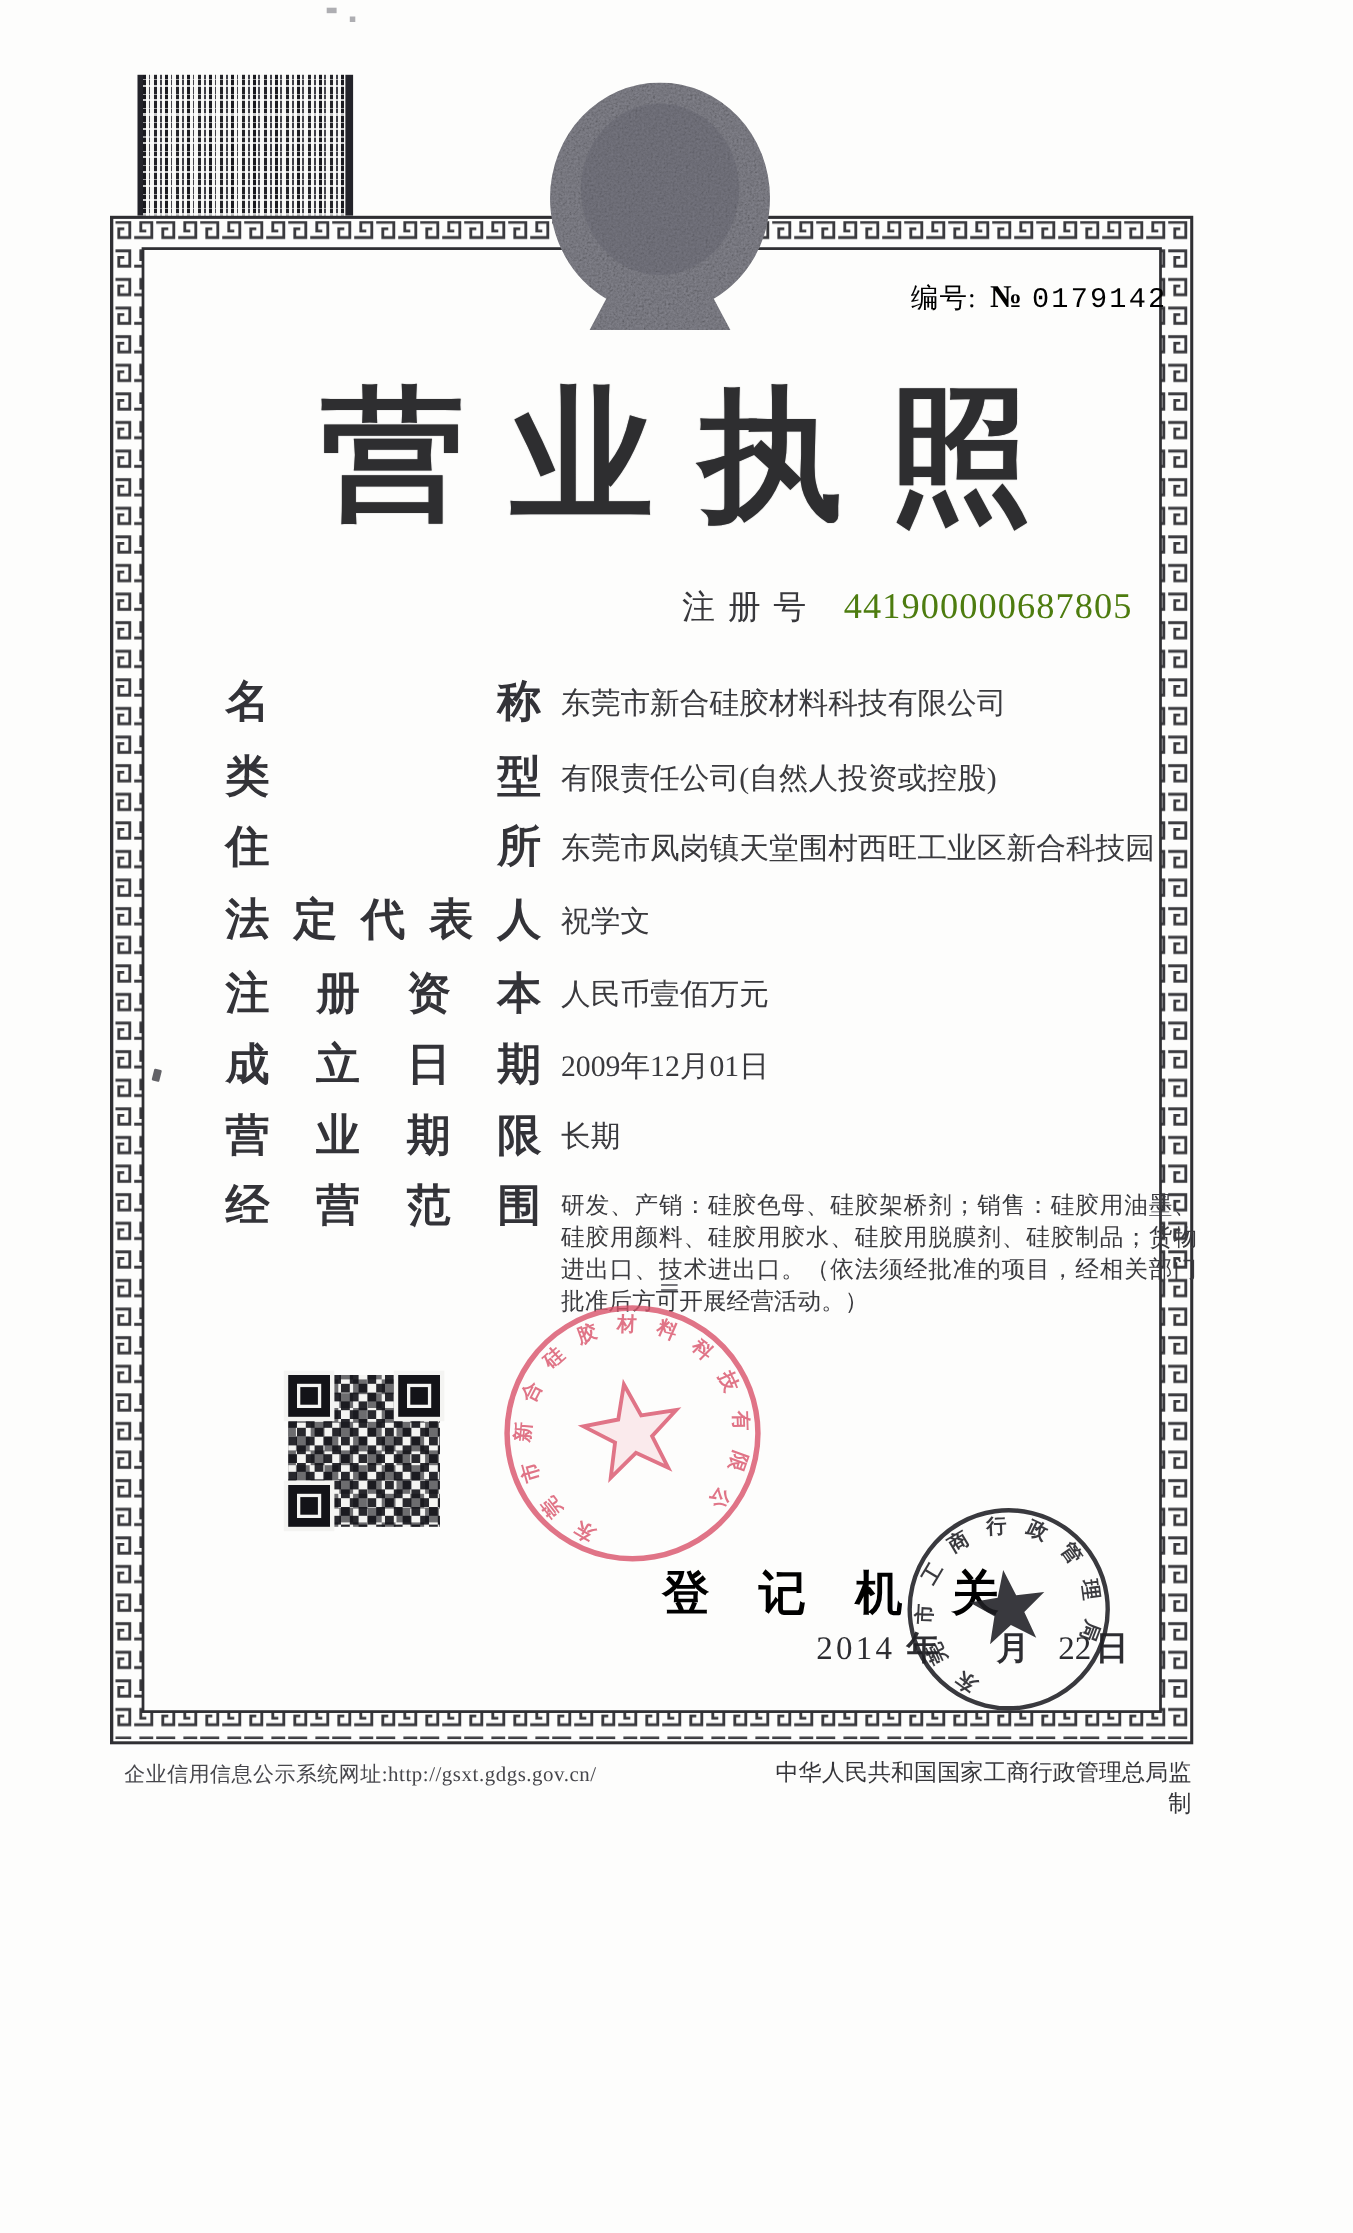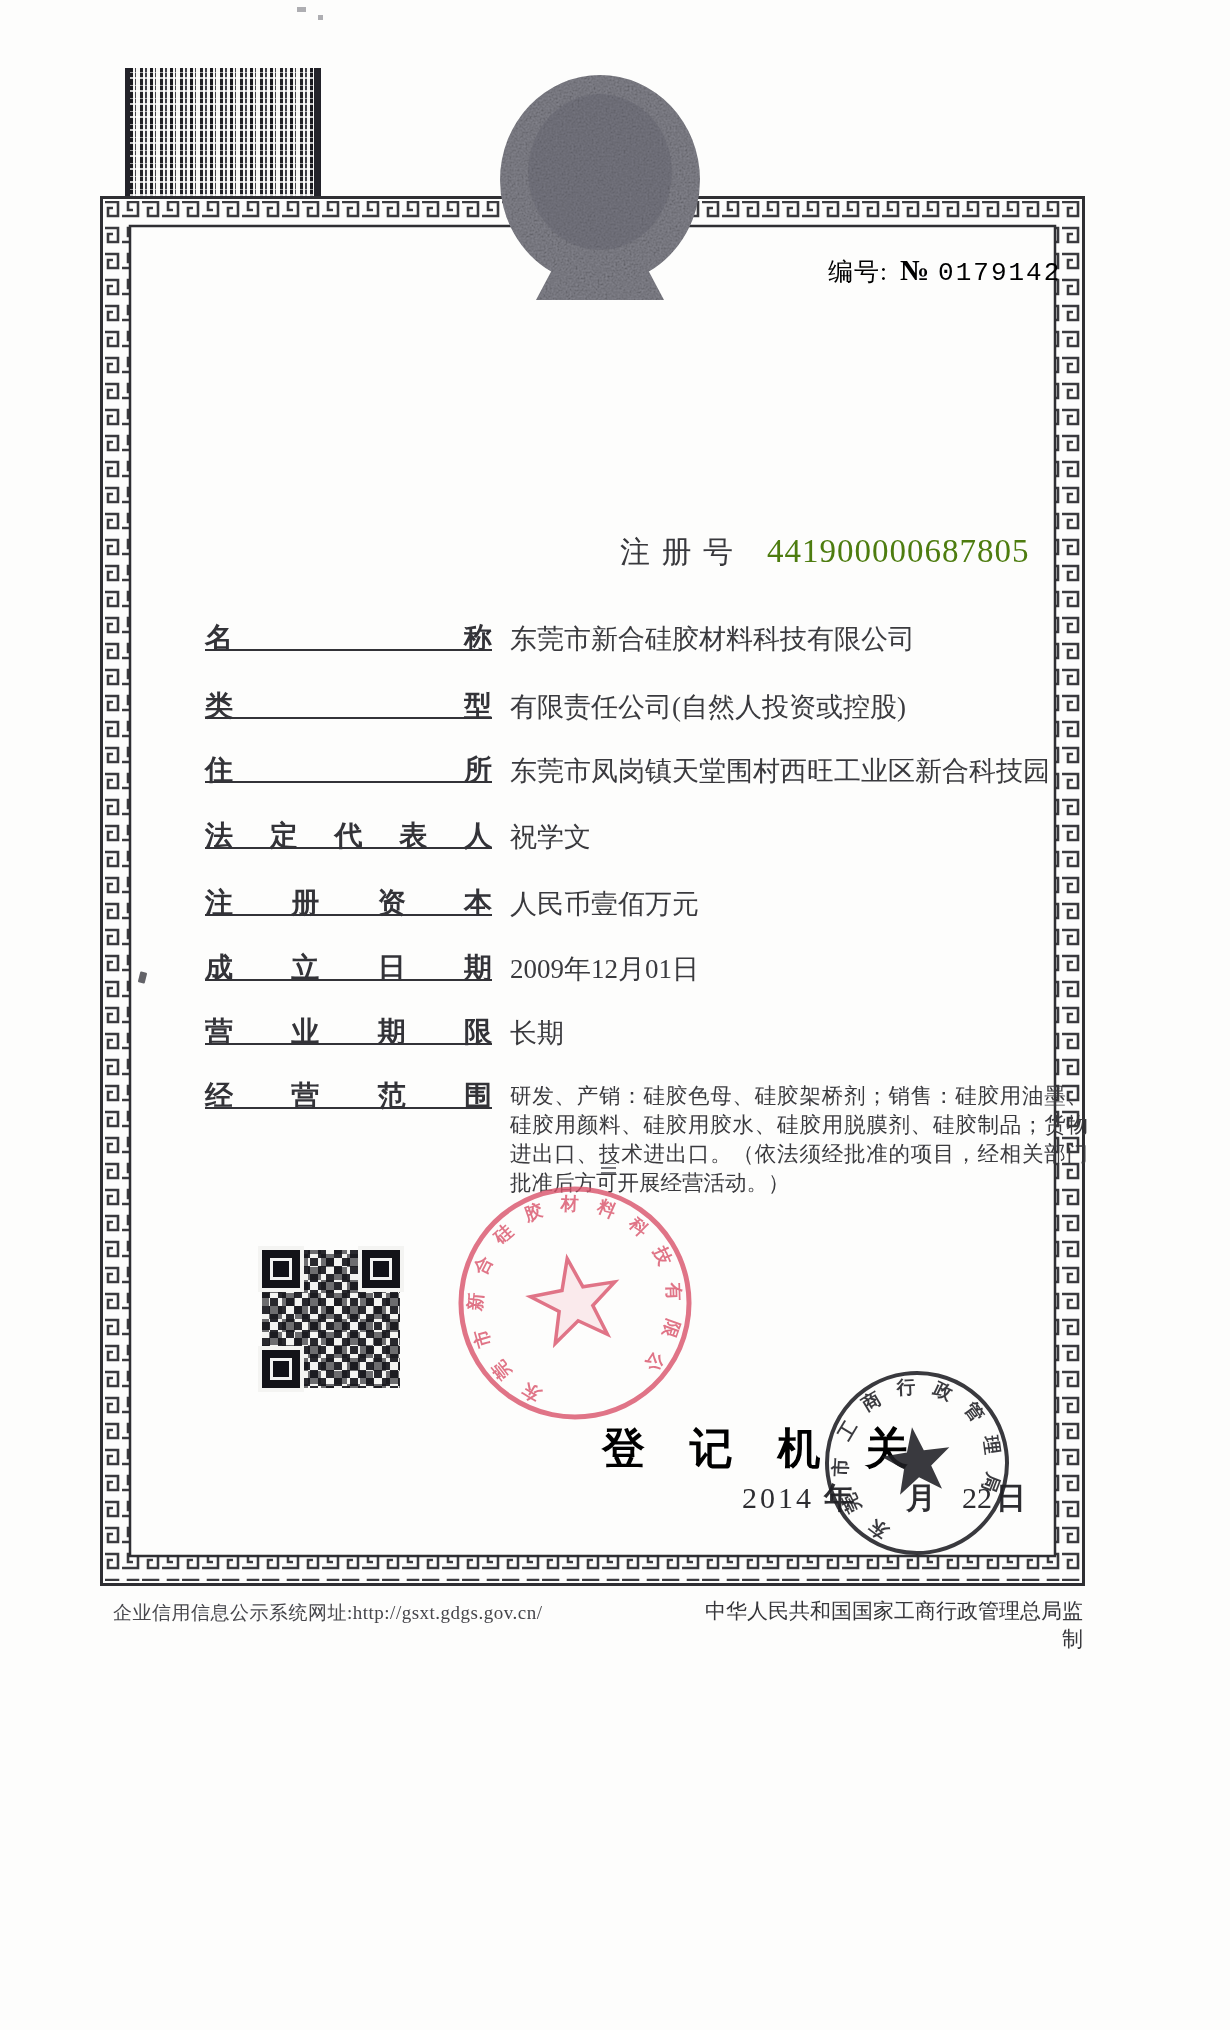--- a/index.html
+++ b/index.html
@@ -38,22 +38,22 @@
     letter-spacing:42px; padding-left:42px; color:#2e2e30;
     text-shadow:0 0 1px rgba(46,46,48,.6);
   }
   
   .regline { position:absolute; left:620px; top:532px; z-index:3; display:flex; align-items:baseline; white-space:nowrap; }
   .regline .reg-label { font-size:30px; color:#38383c; letter-spacing:2px; }
   .regline .reg-number { font-size:33px; color:#4d7c0f; margin-left:32px; letter-spacing:1px; }
   
   .field-row { position:absolute; left:205px; z-index:3; display:flex; align-items:flex-start; }
   .field-label {
-    width:287px; font-size:28px; font-weight:600; color:#333338;
-    text-align:justify; text-align-last:justify; line-height:44px; white-space:nowrap;text-decoration:underline;
+    width:287px; font-size:40px; font-weight:600; color:#333338;
+    text-align:justify; text-align-last:justify; line-height:44px; white-space:nowrap;
   }
   .field-value { margin-left:18px; font-size:27px; color:#3a3a3e; line-height:36px; margin-top:5px; white-space:nowrap; }
   .field-value.small { font-size:21.5px; line-height:29px; white-space:normal; width:578px; margin-top:8px; text-align:justify; }
   .row-0{top:616px}.row-1{top:684px}.row-2{top:748px}.row-3{top:814px}
   .row-4{top:881px}.row-5{top:946px}.row-6{top:1010px}.row-7{top:1074px}
   
   .qr {
     position:absolute; left:262px; top:1250px; width:138px; height:138px; z-index:3;
     background-color:#f4f4f2;
     background-image:
@@ -125,20 +125,21 @@
       <rect width="212" height="238" fill="#85858e"></rect>
       <rect width="212" height="238" filter="url(#embNoise)" opacity="0.85" style="mix-blend-mode:multiply"></rect>
       <ellipse cx="106" cy="100" rx="72" ry="78" fill="#5c5c66" opacity=".35"></ellipse>
     </g>
   </svg>
 
   <div class="serial">
     <span>编号:</span><span class="no-mark">№</span><span class="digits">0179142</span>
   </div>
 
+  <div class="title">营业执照</div>
 
   <div class="regline">
     <span class="reg-label">注 册 号</span>
     <span class="reg-number">441900000687805</span>
   </div>
 
   <div class="field-row row-0">
     <div class="field-label">名 称</div>
     <div class="field-value">东莞市新合硅胶材料科技有限公司</div>
   </div>

